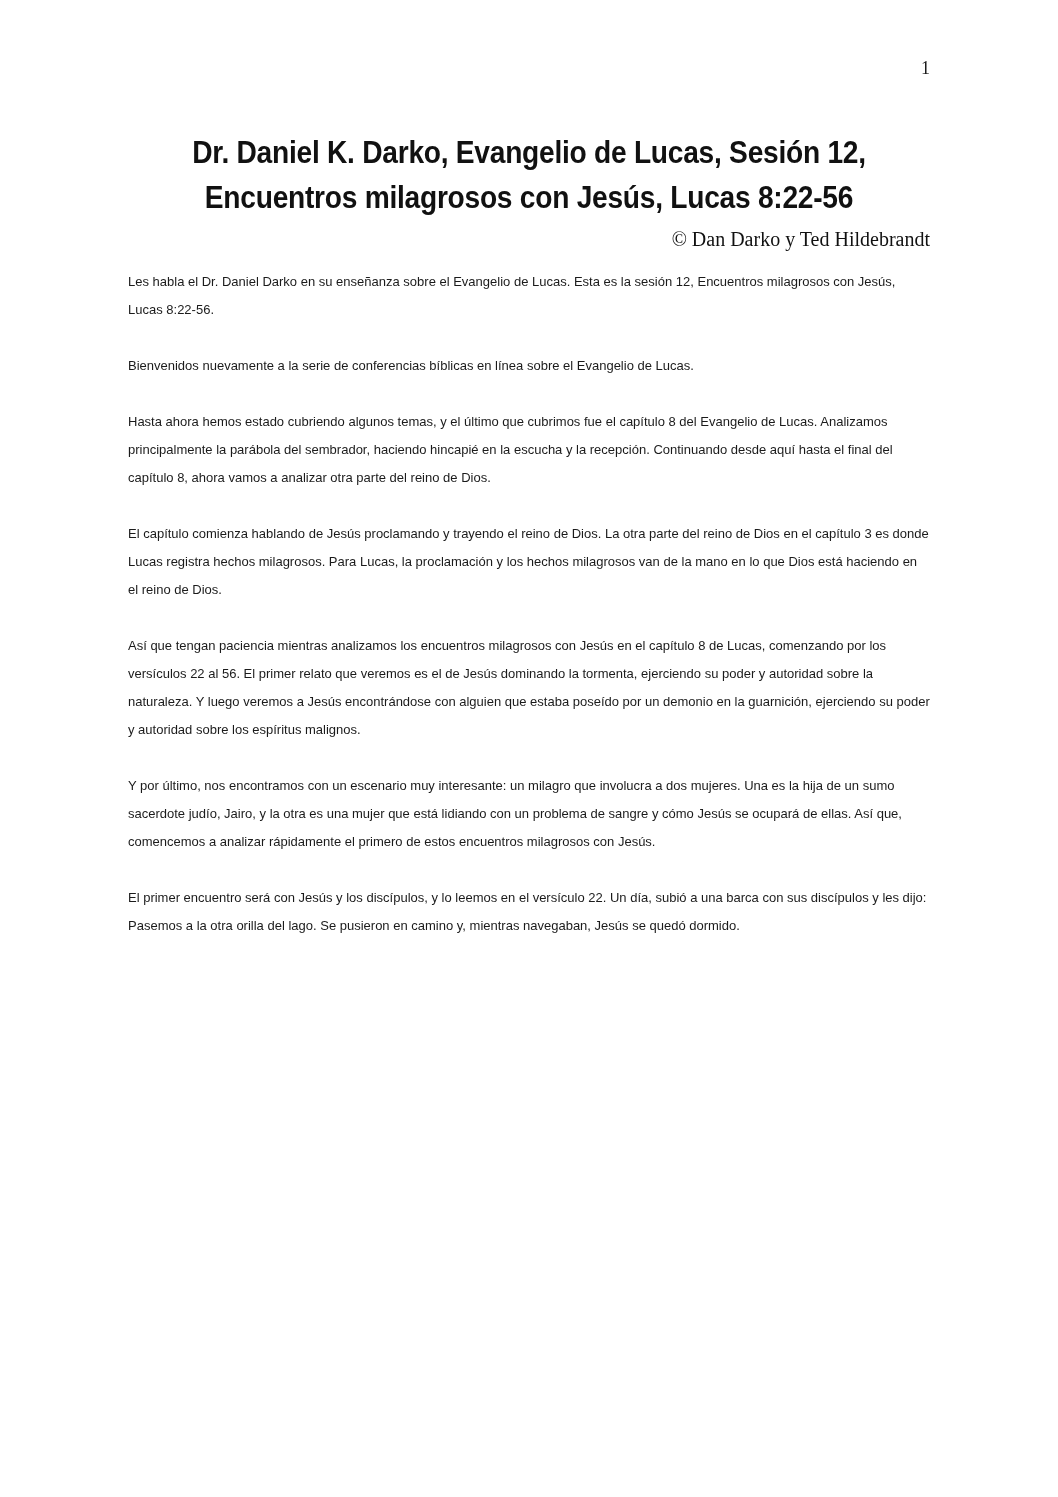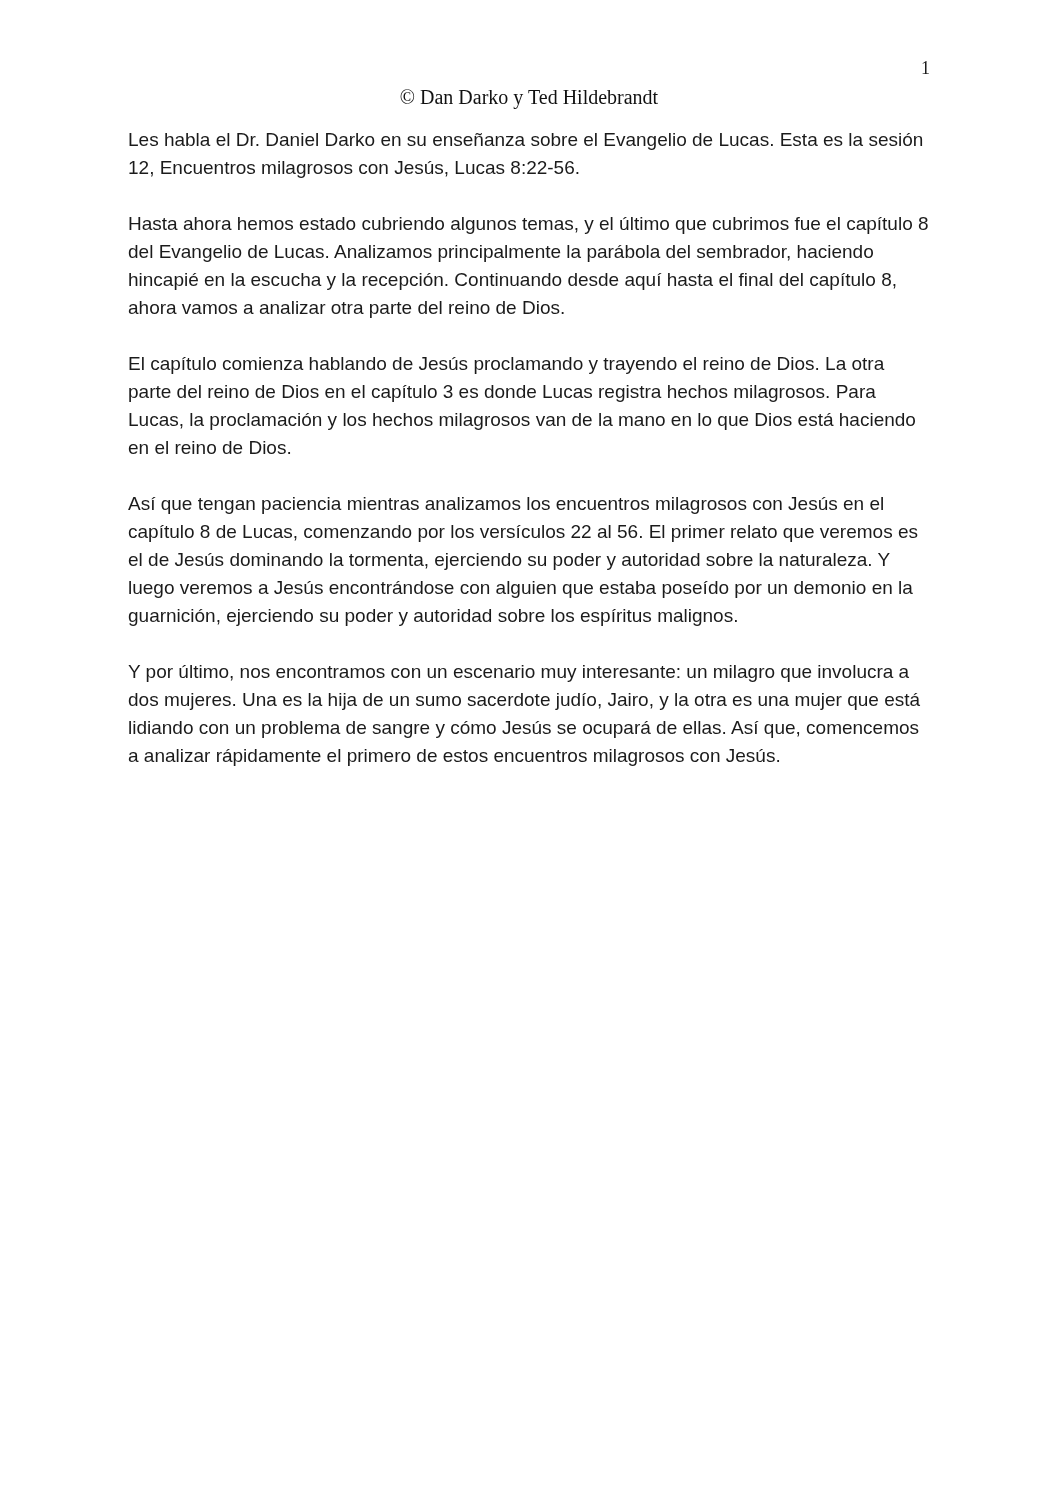--- a/index.html
+++ b/index.html
@@ -35,48 +35,54 @@
     font-size: 32px;
     line-height: 45px;
     letter-spacing: -0.3px;
     white-space: nowrap;
     transform: scaleX(0.88);
     transform-origin: 50% 50%;
     color: #111111;
   }
   .copyright {
     margin-top: 6px;
-    text-align: center;
+    text-align: right;
     font-family: "Liberation Serif", "DejaVu Serif", serif;
     font-size: 20px;
     line-height: 26px;
     color: #111111;
   }
   .content {
     margin-top: 16px;
   }
   .content p {
     margin: 0 0 28px 0;
-    font-size: 19px;
+    font-size: 13px;
     line-height: 28px;
     text-align: left;
     color: #1b1b1b;
   }
 </style>
 </head>
 <body>
 
 <div class="page">
 
   <div class="page-number">1</div>
 
+  <div class="title-block">
+    <div class="title-line">Dr. Daniel K. Darko, Evangelio de Lucas, Sesión 12,</div>
+    <div class="title-line">Encuentros milagrosos con Jesús, Lucas 8:22-56</div>
+  </div>
 
   <div class="copyright">© Dan Darko y Ted Hildebrandt</div>
 
   <div class="content">
     <p>Les habla el Dr. Daniel Darko en su enseñanza sobre el Evangelio de Lucas. Esta es la sesión 12, Encuentros milagrosos con Jesús, Lucas 8:22-56.</p>
+    <p>Bienvenidos nuevamente a la serie de conferencias bíblicas en línea sobre el Evangelio de Lucas.</p>
     <p>Hasta ahora hemos estado cubriendo algunos temas, y el último que cubrimos fue el capítulo 8 del Evangelio de Lucas. Analizamos principalmente la parábola del sembrador, haciendo hincapié en la escucha y la recepción. Continuando desde aquí hasta el final del capítulo 8, ahora vamos a analizar otra parte del reino de Dios.</p>
     <p>El capítulo comienza hablando de Jesús proclamando y trayendo el reino de Dios. La otra parte del reino de Dios en el capítulo 3 es donde Lucas registra hechos milagrosos. Para Lucas, la proclamación y los hechos milagrosos van de la mano en lo que Dios está haciendo en el reino de Dios.</p>
     <p>Así que tengan paciencia mientras analizamos los encuentros milagrosos con Jesús en el capítulo 8 de Lucas, comenzando por los versículos 22 al 56. El primer relato que veremos es el de Jesús dominando la tormenta, ejerciendo su poder y autoridad sobre la naturaleza. Y luego veremos a Jesús encontrándose con alguien que estaba poseído por un demonio en la guarnición, ejerciendo su poder y autoridad sobre los espíritus malignos.</p>
     <p>Y por último, nos encontramos con un escenario muy interesante: un milagro que involucra a dos mujeres. Una es la hija de un sumo sacerdote judío, Jairo, y la otra es una mujer que está lidiando con un problema de sangre y cómo Jesús se ocupará de ellas. Así que, comencemos a analizar rápidamente el primero de estos encuentros milagrosos con Jesús.</p>
+    <p>El primer encuentro será con Jesús y los discípulos, y lo leemos en el versículo 22. Un día, subió a una barca con sus discípulos y les dijo: Pasemos a la otra orilla del lago. Se pusieron en camino y, mientras navegaban, Jesús se quedó dormido.</p>
   </div>
 
 </div>
 
 </body></html>

